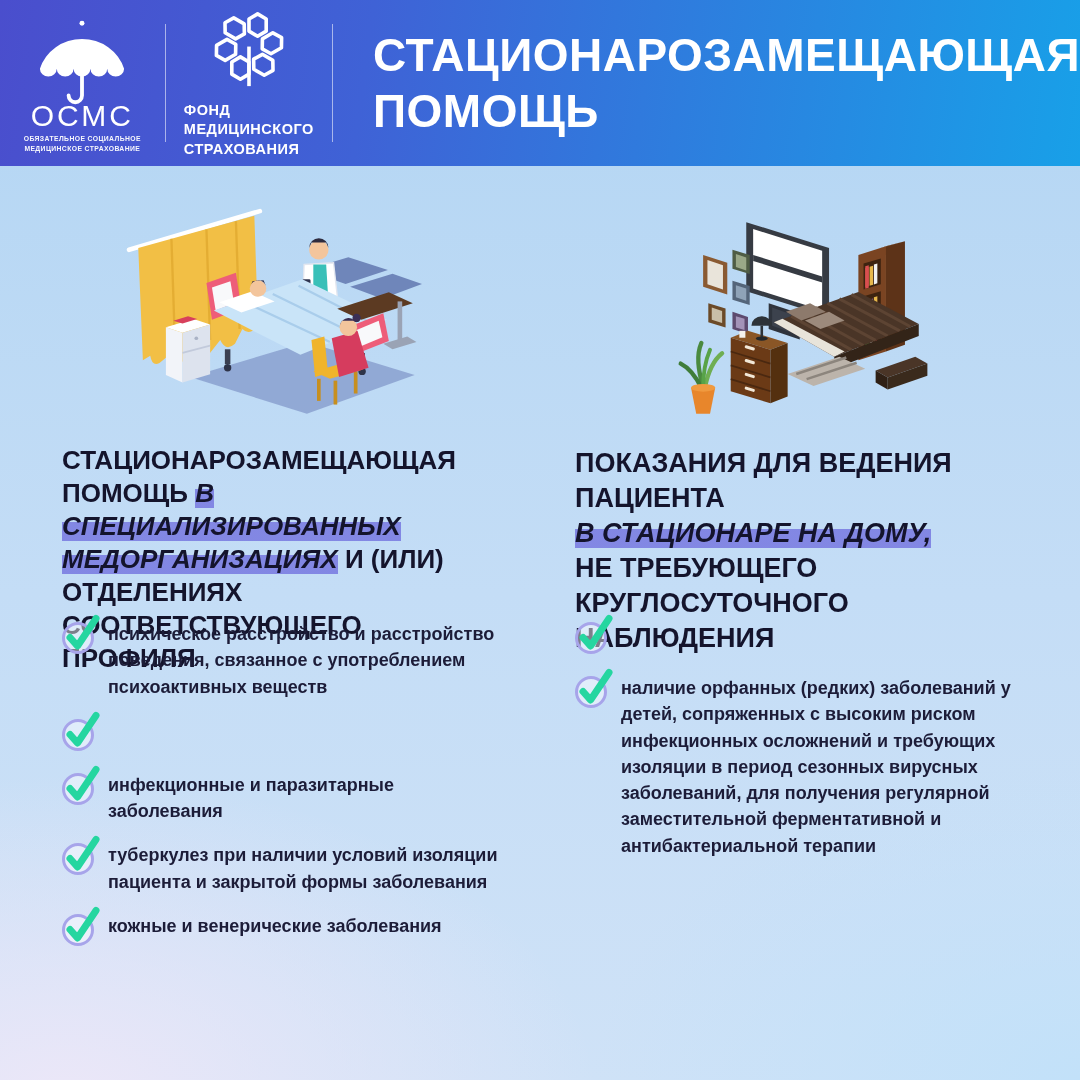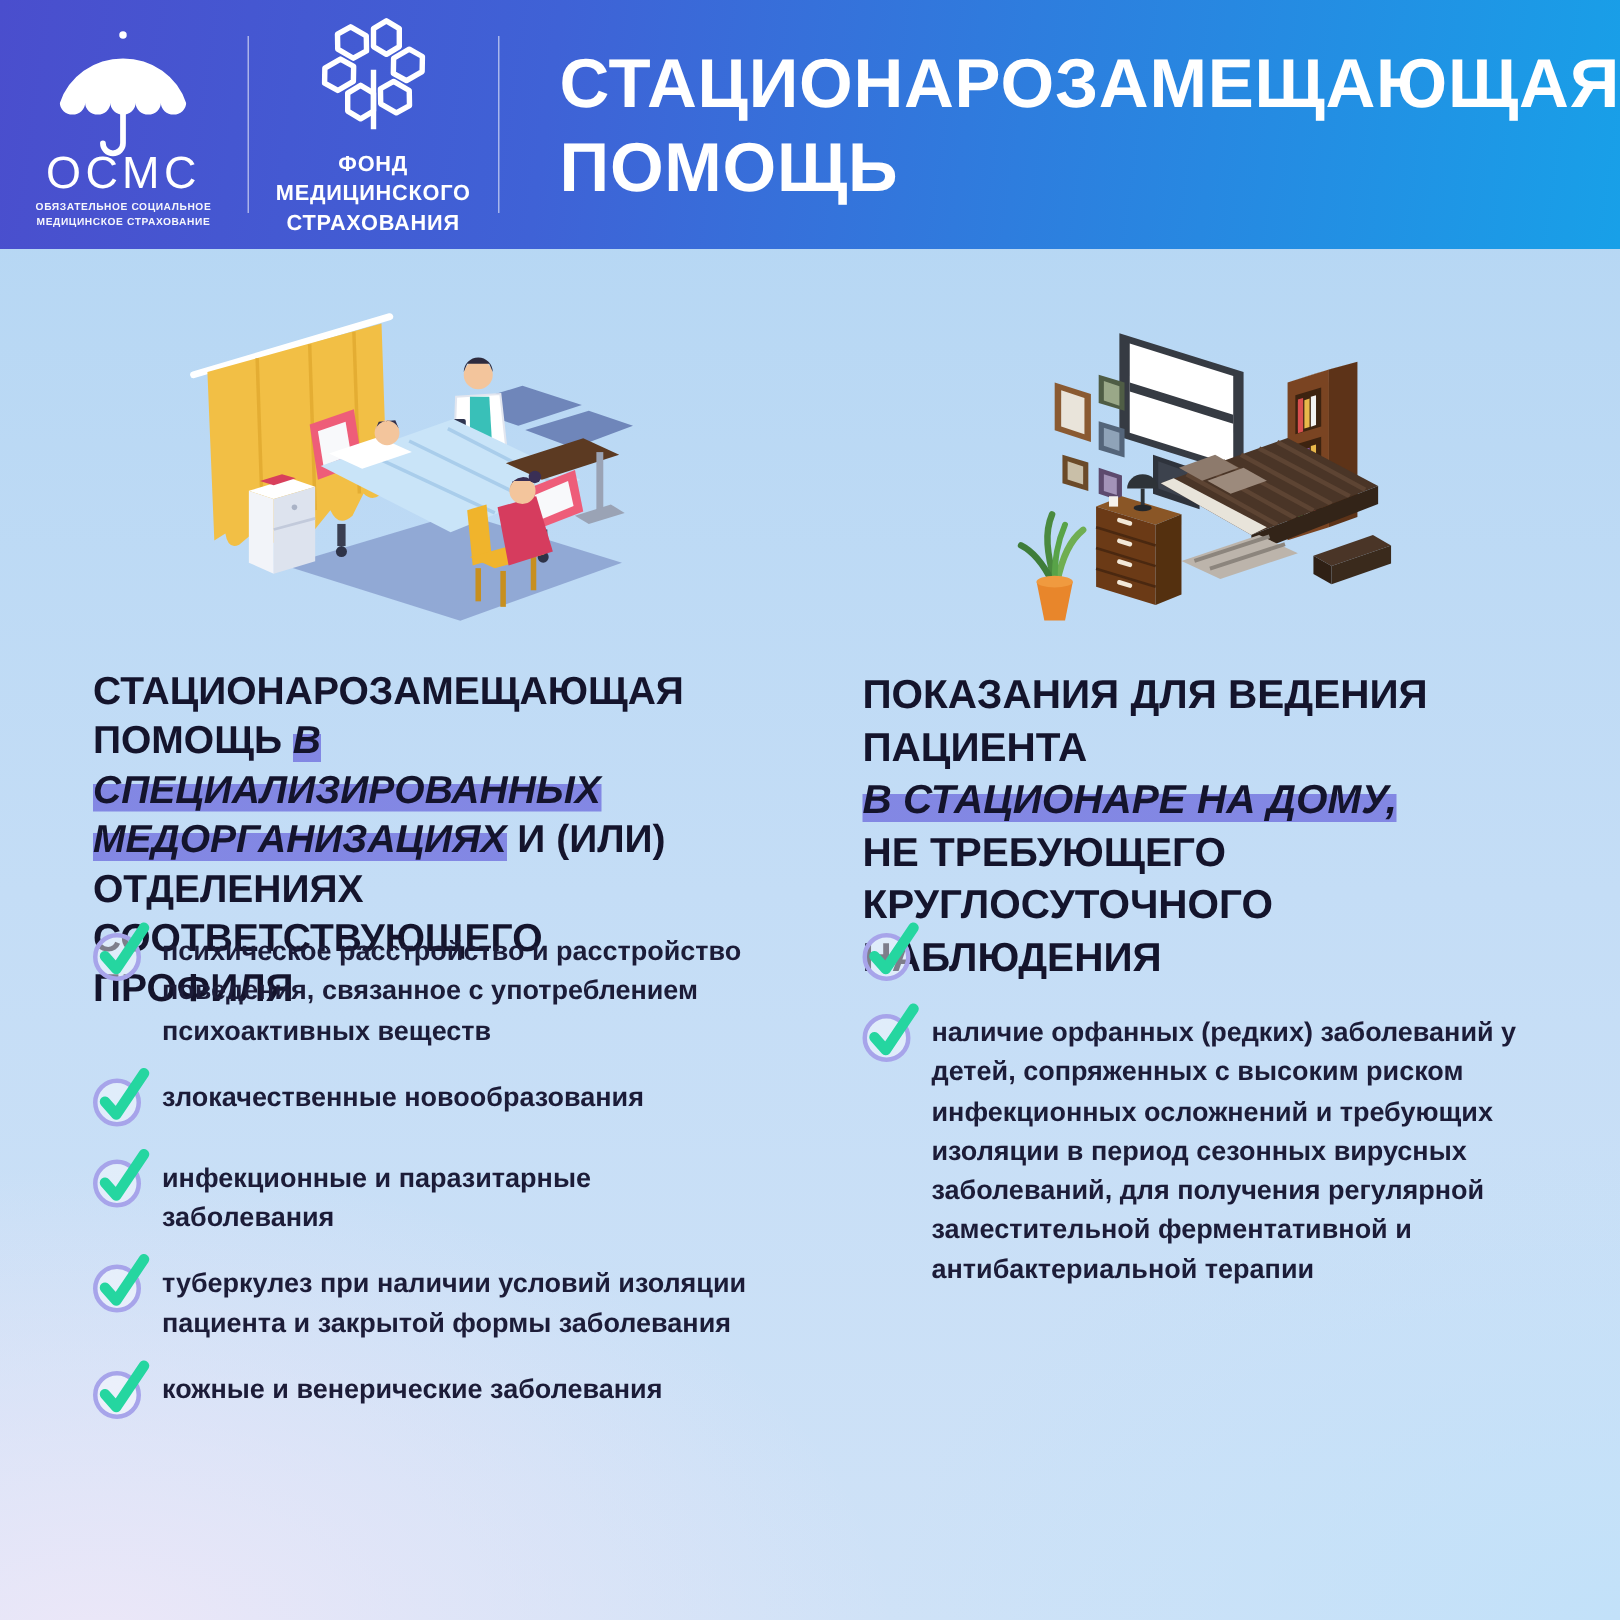--- a/index.html
+++ b/index.html
@@ -22,21 +22,21 @@
   .header{
     position:absolute;left:0;top:0;width:1080px;height:166px;
     background:linear-gradient(98deg,var(--hdr1) 0%,#3f62d6 34%,var(--hdr2) 100%);
     display:flex;align-items:center;color:#fff;
   }
   .brand-osms{width:172px;display:flex;flex-direction:column;align-items:center;padding-top:6px;}
   .osms-word{font-size:30px;letter-spacing:3px;font-weight:400;line-height:1;margin-top:-6px;}
   .osms-sub{font-size:6.8px;font-weight:700;letter-spacing:.4px;text-align:center;white-space:pre-line;line-height:1.35;margin-top:3px;opacity:.95;}
   .vdiv{width:1px;height:118px;background:rgba(255,255,255,.55);}
   .brand-fund{width:174px;display:flex;flex-direction:column;align-items:center;}
-  .fund-name{font-size:14.5px;font-weight:700;letter-spacing:.5px;text-align:center;white-space:pre-line;line-height:1.35;margin-top:8px;}
+  .fund-name{font-size:14.5px;font-weight:700;letter-spacing:.5px;text-align:left;white-space:pre-line;line-height:1.35;margin-top:8px;}
   .title{flex:1;padding-left:40px;font-size:46px;font-weight:800;letter-spacing:.5px;line-height:1.22;}
   
   .illu-left{position:absolute;left:118px;top:188px;width:304px;height:236px;}
   .illu-right{position:absolute;left:660px;top:196px;width:276px;height:230px;}
   .illu-left svg,.illu-right svg{width:100%;height:100%;display:block;}
   
   .heading{position:absolute;color:var(--ink);font-weight:800;white-space:pre-line;}
   .heading-left{left:62px;top:444px;width:466px;font-size:26px;line-height:1.27;}
   .heading-right{left:575px;top:446px;width:482px;font-size:27px;line-height:1.3;}
   .hl{
@@ -286,21 +286,20 @@
       <path class="check-mark" d="M10 23.5 L17.5 32 L36 4.5" stroke-width="7" stroke-linecap="round" stroke-linejoin="round"></path>
     </svg>
     <span class="item-text">психическое расстройство и расстройство поведения, связанное с употреблением психоактивных веществ</span>
   </li>
 
   <li class="item">
     <svg class="check" viewBox="0 0 44 43">
       <circle class="check-ring" cx="18" cy="24" r="14.5" stroke-width="3"></circle>
       <path class="check-mark" d="M10 23.5 L17.5 32 L36 4.5" stroke-width="7" stroke-linecap="round" stroke-linejoin="round"></path>
     </svg>
-    <span class="item-text">злокачественные новообразования</span>
   </li>
 
   <li class="item">
     <svg class="check" viewBox="0 0 44 43">
       <circle class="check-ring" cx="18" cy="24" r="14.5" stroke-width="3"></circle>
       <path class="check-mark" d="M10 23.5 L17.5 32 L36 4.5" stroke-width="7" stroke-linecap="round" stroke-linejoin="round"></path>
     </svg>
     <span class="item-text">инфекционные и паразитарные заболевания</span>
   </li>
 

